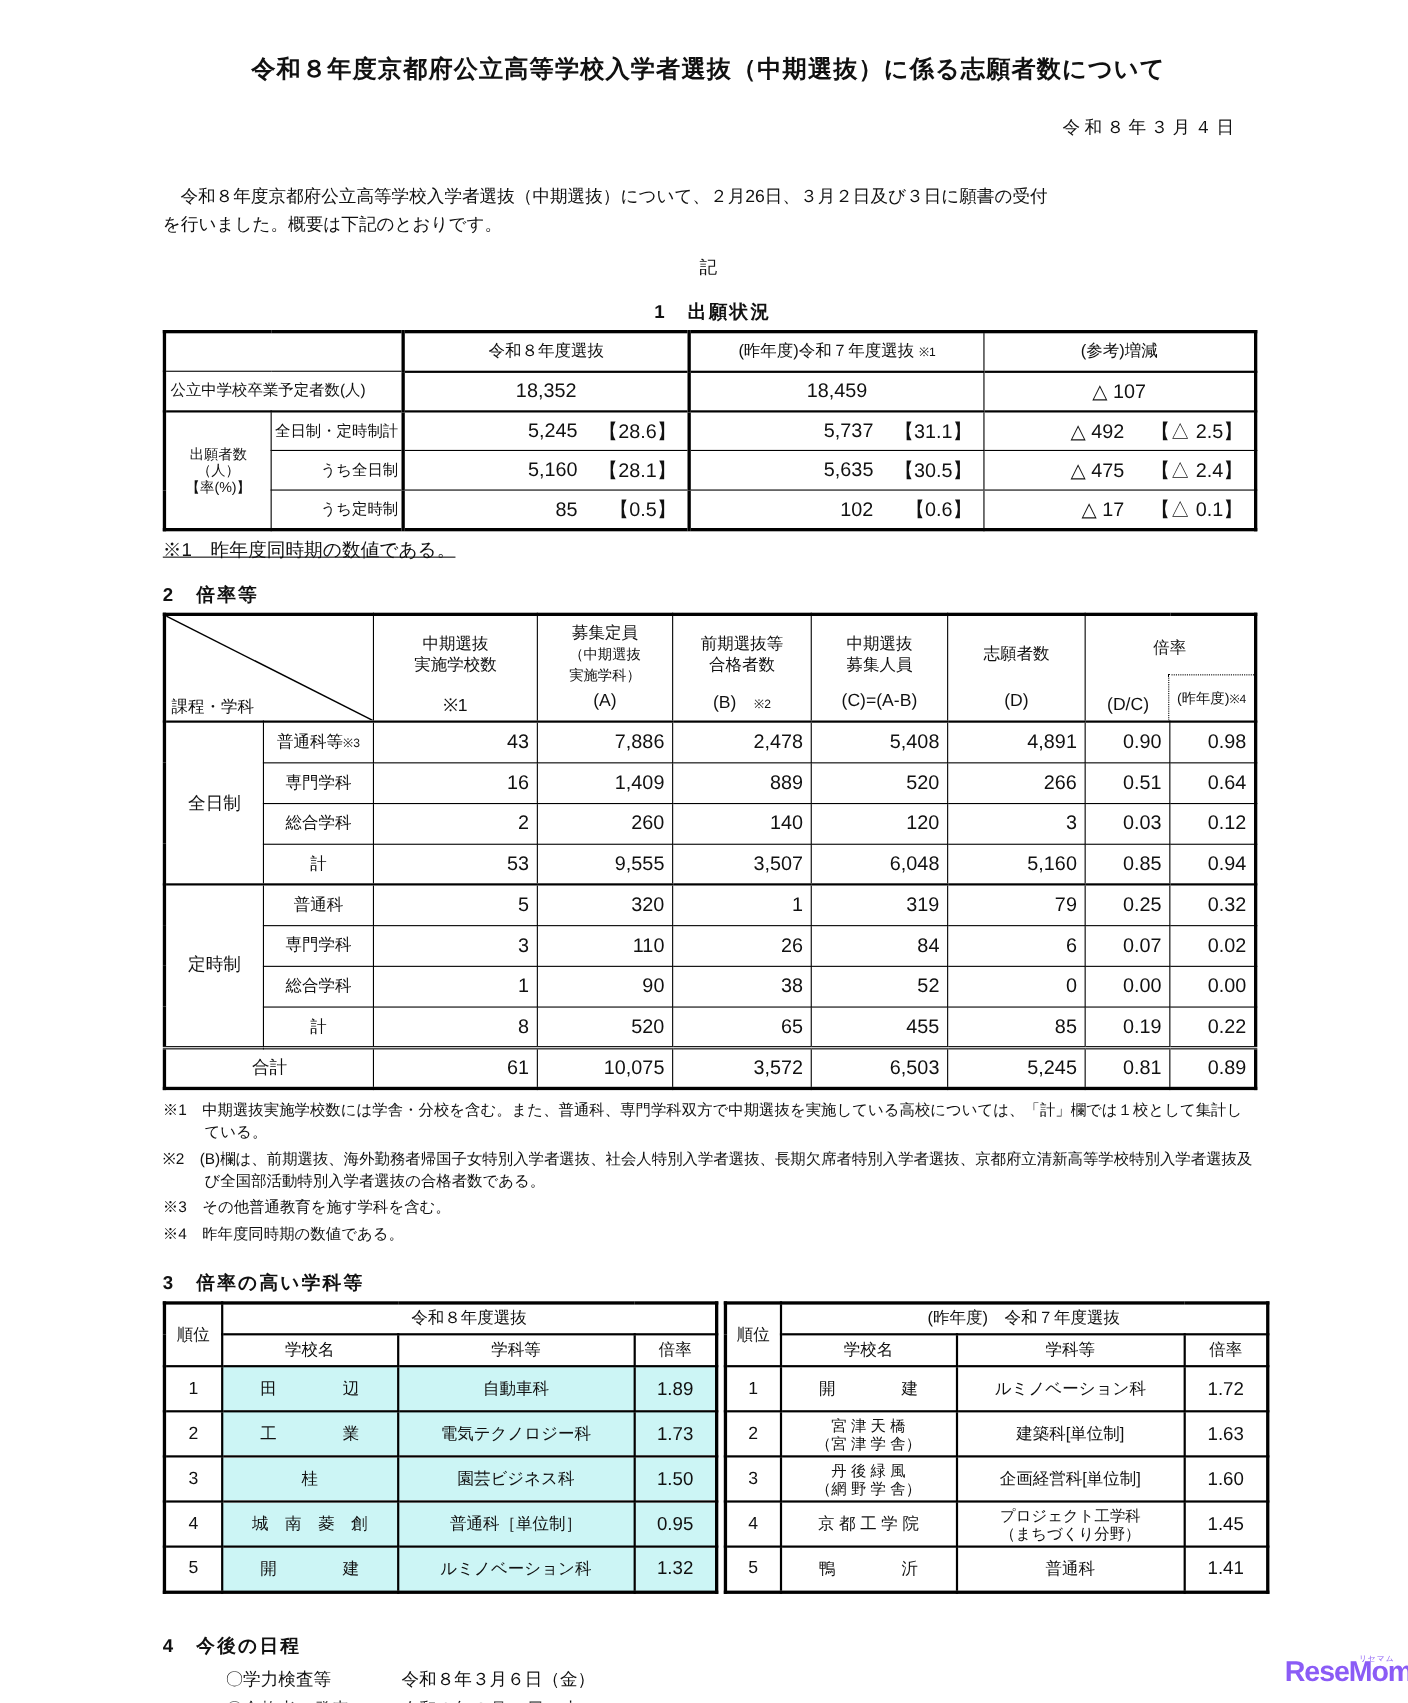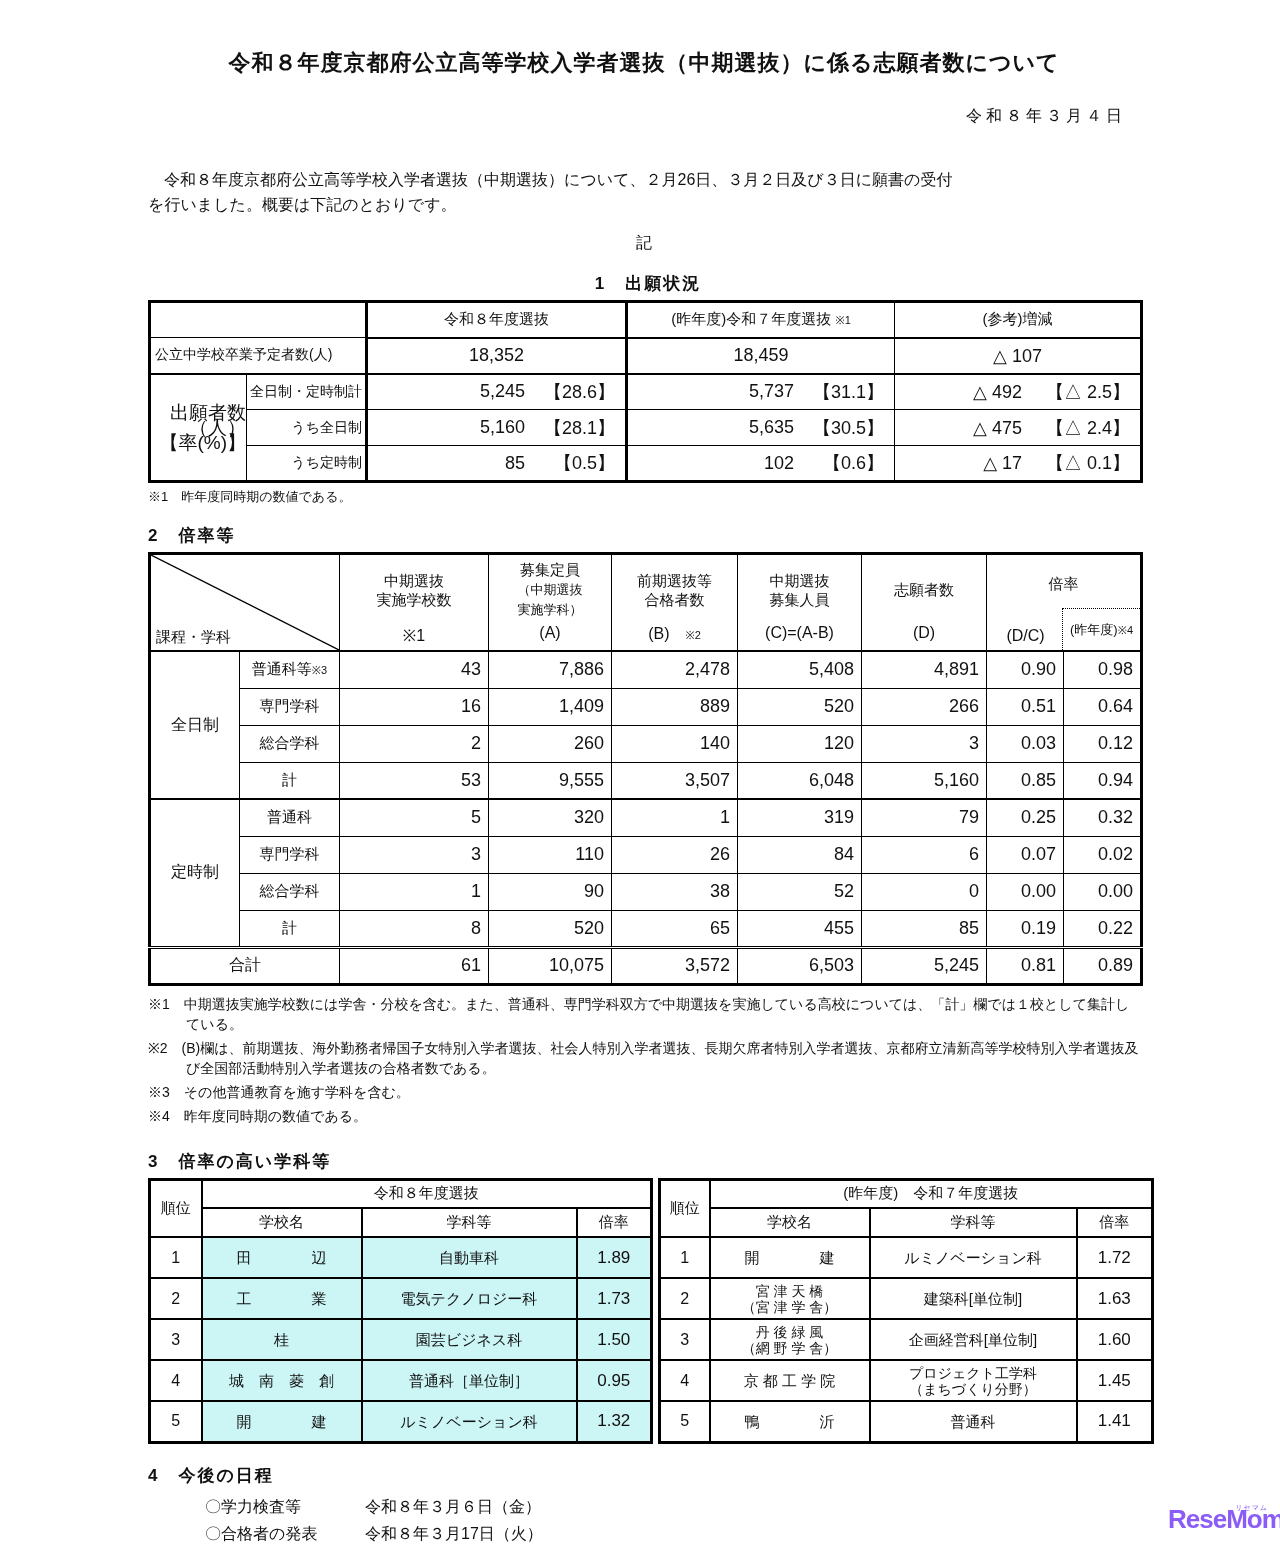--- a/index.html
+++ b/index.html
@@ -10,43 +10,43 @@
   
   .doc-title { margin-top:48px; width:992px; text-align:center; font-size:22px; font-weight:bold; letter-spacing:1px; }
   .doc-date  { margin-top:28px; width:992px; text-align:right; font-size:16px; letter-spacing:4px; padding-right:14px; }
   .intro     { margin-top:40px; width:992px; font-size:16px; line-height:25px; }
   .ki        { margin-top:16px; width:992px; text-align:center; font-size:16px; }
 
   .sec-heading { font-size:17px; font-weight:bold; letter-spacing:2px; }
   .h1 { margin-top:18px;text-align:center; }
   .h2 { margin-top:18px; }
   .h3 { margin-top:24px; }
-  .h4 { margin-top:20px; }
+  .h4 { margin-top:36px; }
 
   table { border-collapse:collapse; table-layout:fixed; }
 
   
   .t1 { width:992px; margin-top:5px; border:3px solid #000; }
   .t1 th, .t1 td { border:1px solid #000; overflow:hidden; white-space:nowrap; }
   .t1 th { height:36px; font-size:15px; font-weight:normal; text-align:center; }
   .t1 td { height:36px; }
   .t1 .c-r8 { border-left:3px solid #000; border-right:3px solid #000; }
   .t1 tr.hdr th { border-bottom:2px solid #000; }
   .t1 tr.grad td { border-bottom:2px solid #000; }
   .t1 tr.dot td { border-bottom:1px dotted #000; }
   .t1 .biglabel { font-size:14px; padding-left:4px; }
-  .t1 .vlabel { font-size:19px; text-align:right; line-height:15px; white-space:normal; }
+  .t1 .vlabel { font-size:13px; text-align:center; line-height:15px; white-space:normal; }
   .t1 .sublabel { font-size:14px; text-align:right; padding-right:3px; }
   .t1 .cnum { font-size:18px; text-align:center; }
   .t1 .nflex { display:flex; align-items:center; font-size:18px; }
   .t1 .nflex .val { flex:1; text-align:right; }
   .t1 .nflex .pct { width:100px; text-align:right; padding-right:10px; }
   .t1 .nflex .pctw { width:118px; }
   .tiny { font-size:11px; }
-  .fn { font-size:13px; margin-top:5px; }
+  .fn { font-size:17px; margin-top:5px;text-decoration:underline; }
 
   
   .t2 { width:992px; margin-top:5px; border:3px solid #000; }
   .t2 th, .t2 td { border:1px solid #000; overflow:hidden; }
   .t2 tr.thead th, .t2 td.corner { height:95px; border-bottom:2px solid #000; }
   .t2 th { font-weight:normal; font-size:15px; padding:0; }
   .t2 .hcol { display:flex; flex-direction:column; height:95px; }
   .t2 .h-main { flex:1; display:flex; align-items:center; justify-content:center; text-align:center; line-height:19px; }
   .t2 .h-sub { height:26px; font-size:16px; text-align:center; }
   .t2 .corner { position:relative; }

